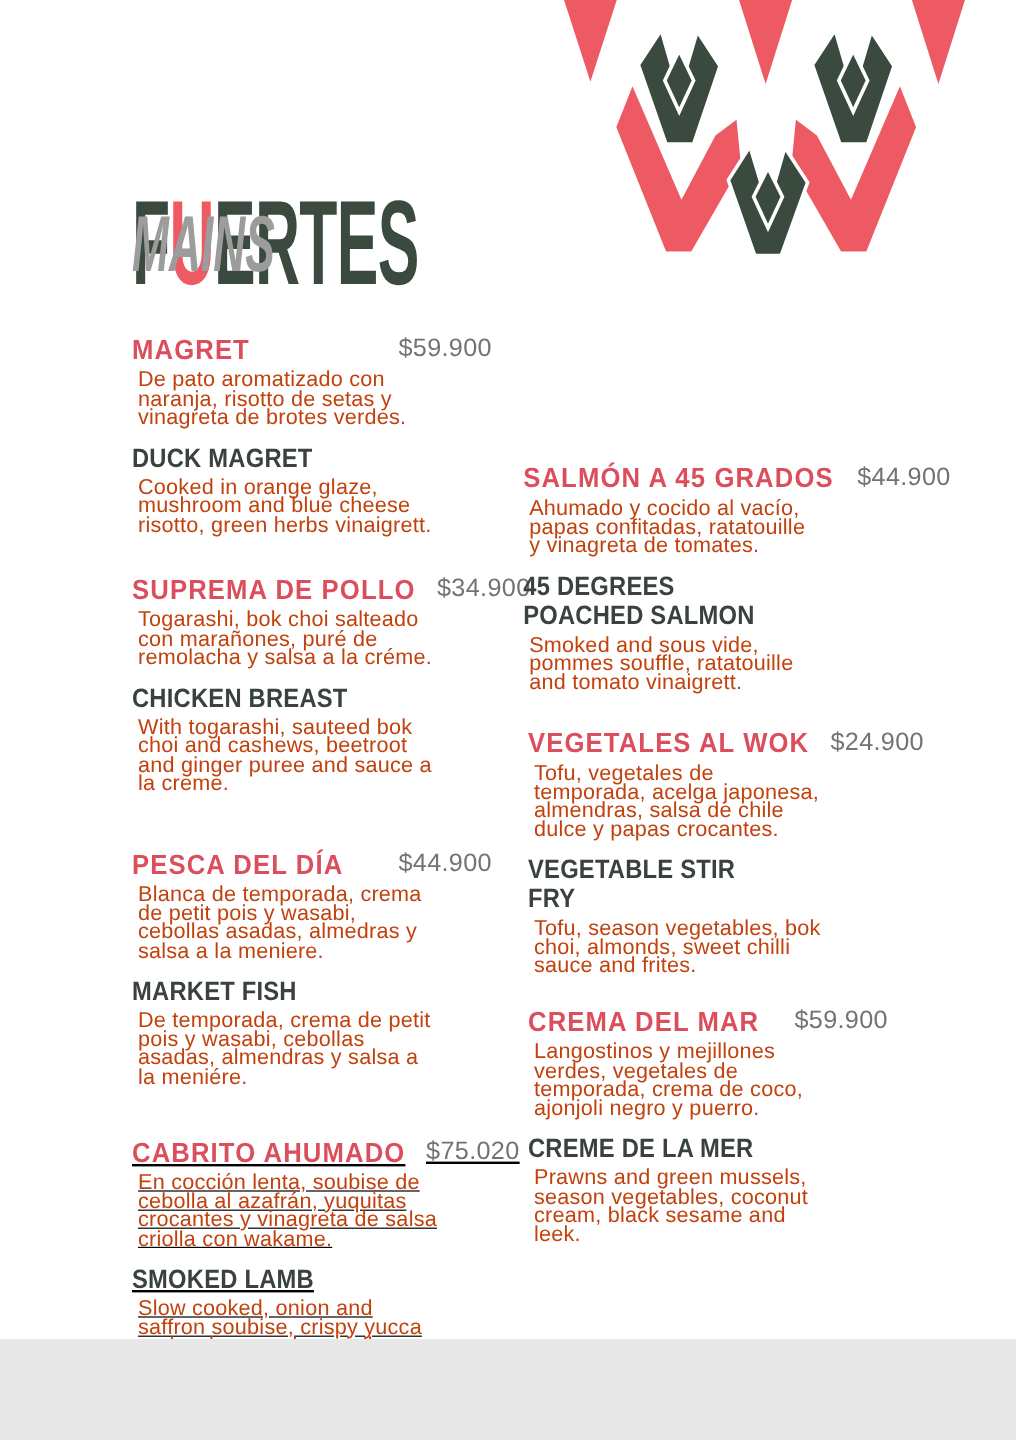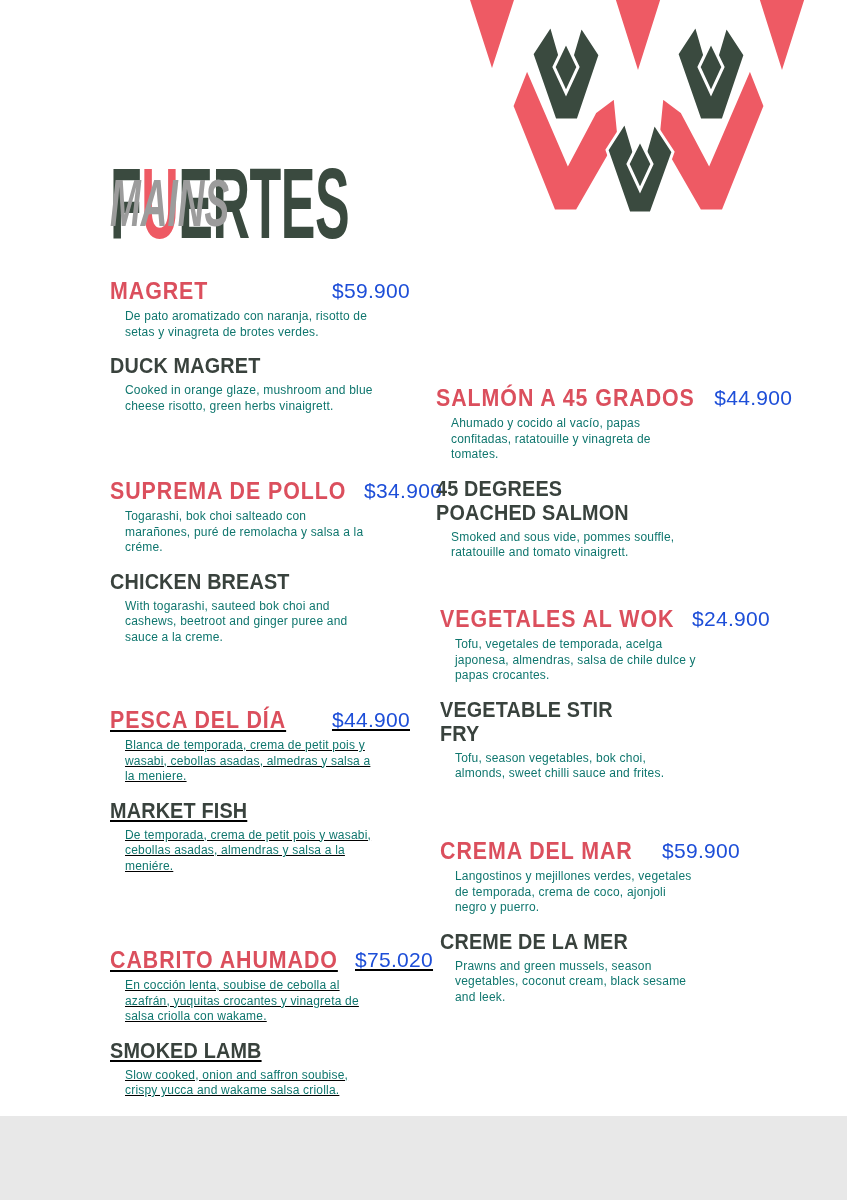--- a/index.html
+++ b/index.html
@@ -20,38 +20,38 @@
     position:absolute; left:110px; top:170px;
     font-size:66px; font-weight:700; font-style:italic; line-height:1;
     color:#9C9C9C; transform:scaleX(0.56); transform-origin:left top;
     white-space:nowrap; letter-spacing:0px;
   }
   .logo { position:absolute; left:455px; top:0; width:360px; height:235px; }
   
   .item { position:absolute; width:300px; }
   .pos-l1 { left:110px; top:281px; }
   .pos-l2 { left:110px; top:481px; }
-  .pos-l3 { left:110px; top:710px;text-decoration:underline; }
+  .pos-l3 { left:110px; top:710px; }
   .pos-l4 { left:110px; top:950px;text-decoration:underline; }
   .pos-r1 { left:436px; top:388px; }
   .pos-r2 { left:440px; top:609px; }
   .pos-r3 { left:440px; top:841px; }
   .name-row { display:flex; justify-content:space-between; align-items:flex-start; width:300px; }
   .name-es {
     margin:0; font-size:23px; font-weight:700; line-height:20px;
     color:#DB4F5D; letter-spacing:1px; transform:scaleX(0.93); transform-origin:left top;
     white-space:nowrap;
   }
   .price {
-    font-size:21px; font-weight:400; line-height:20px; color:#1d4ed8;
+    font-size:21px; font-weight:400; line-height:20px; color:#737373;
     letter-spacing:0.3px; white-space:nowrap;
   }
   .desc {
-    margin:8px 0 0 15px; font-size:12px; line-height:15.5px;
-    color:#0f766e; letter-spacing:0.2px; width:250px;
+    margin:8px 0 0 5px; font-size:18px; line-height:15.5px;
+    color:#c2410c; letter-spacing:0.2px; width:250px;
   }
   .item-right .desc { width:244px; }
   .name-en {
     margin:14px 0 0 0; font-size:22px; font-weight:700; line-height:24px;
     color:#39423D; letter-spacing:0.2px; max-width:232px;
     transform:scaleX(0.90); transform-origin:left top;
   }
   .desc.en { margin-top:5px; }
 </style>
 </head>

